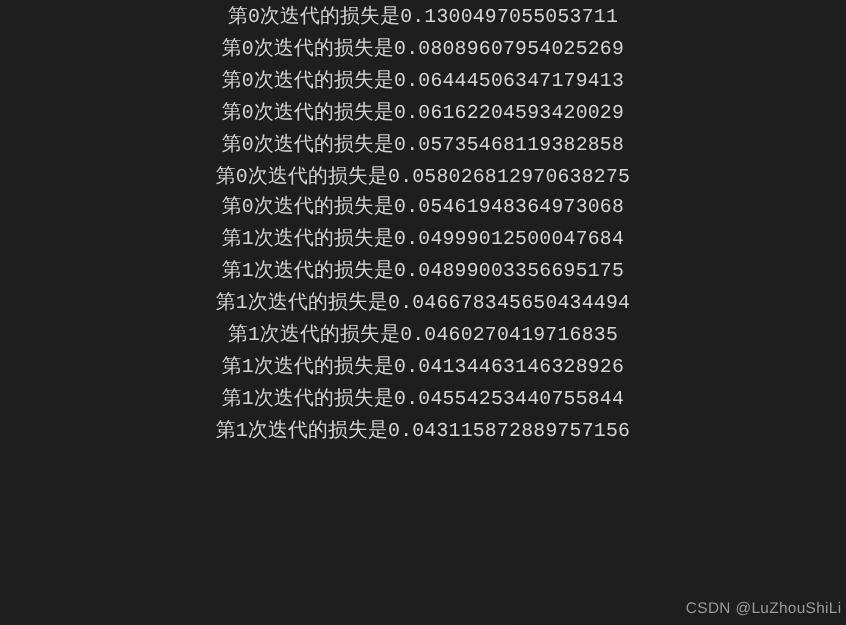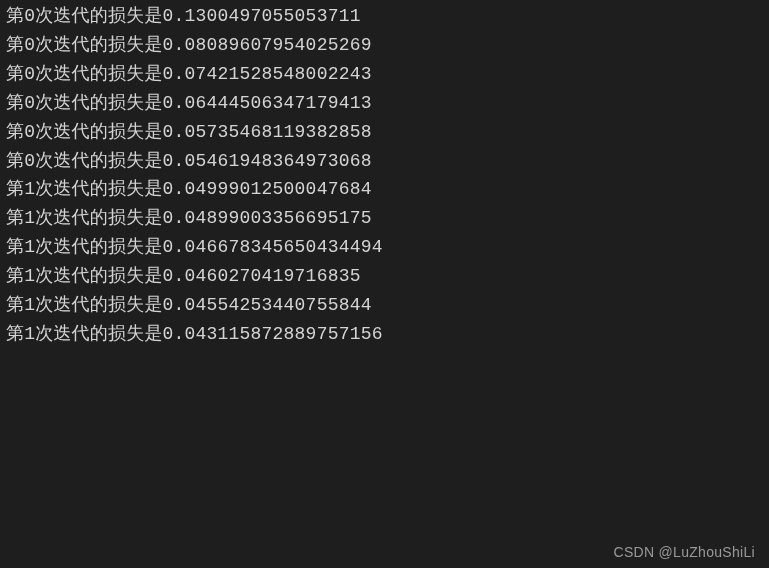--- a/index.html
+++ b/index.html
@@ -15,42 +15,45 @@
       font-size: 18px;
       color: #d4d4d4;
       overflow: hidden;
       position: relative;
       padding: 2px 6px;
     }
     .log-line {
       line-height: 28.9px;
       white-space: nowrap;
       letter-spacing: 0.2px;
+      text-align: center;
     }
     .watermark {
       position: absolute;
       bottom: 8px;
-      right: 14px;
+      right: 4px;
       font-size: 14px;
       color: #999;
       font-family: Arial, sans-serif;
       letter-spacing: 0.3px;
     }
   </style>
 </head>
 <body>
 
 <div id="log-container">
     <div class="log-line">第0次迭代的损失是0.1300497055053711</div>
     <div class="log-line">第0次迭代的损失是0.08089607954025269</div>
-    <div class="log-line">第0次迭代的损失是0.07421528548002243</div>
     <div class="log-line">第0次迭代的损失是0.06444506347179413</div>
+    <div class="log-line">第0次迭代的损失是0.06162204593420029</div>
     <div class="log-line">第0次迭代的损失是0.05735468119382858</div>
+    <div class="log-line">第0次迭代的损失是0.058026812970638275</div>
     <div class="log-line">第0次迭代的损失是0.05461948364973068</div>
     <div class="log-line">第1次迭代的损失是0.04999012500047684</div>
     <div class="log-line">第1次迭代的损失是0.04899003356695175</div>
     <div class="log-line">第1次迭代的损失是0.046678345650434494</div>
     <div class="log-line">第1次迭代的损失是0.0460270419716835</div>
+    <div class="log-line">第1次迭代的损失是0.04134463146328926</div>
     <div class="log-line">第1次迭代的损失是0.04554253440755844</div>
     <div class="log-line">第1次迭代的损失是0.043115872889757156</div>
   </div>
 
 <div class="watermark">CSDN @LuZhouShiLi</div>
 
 </body></html>

